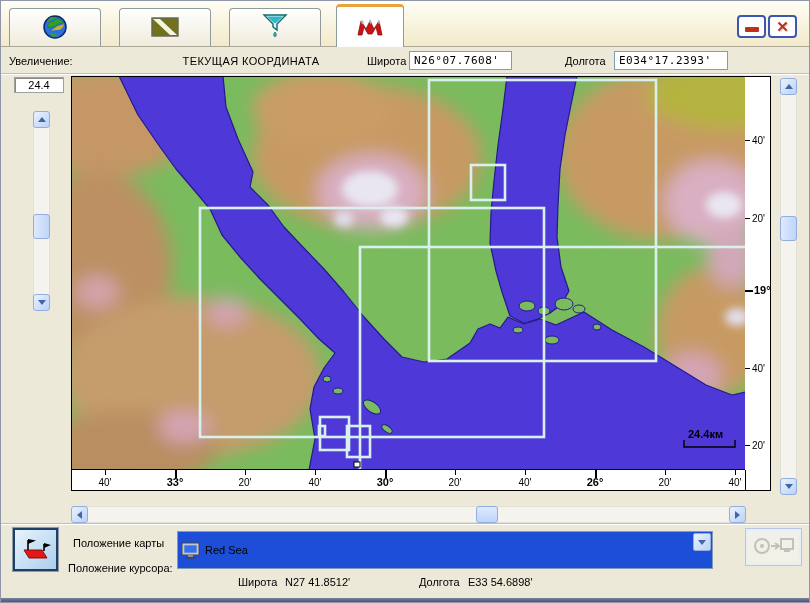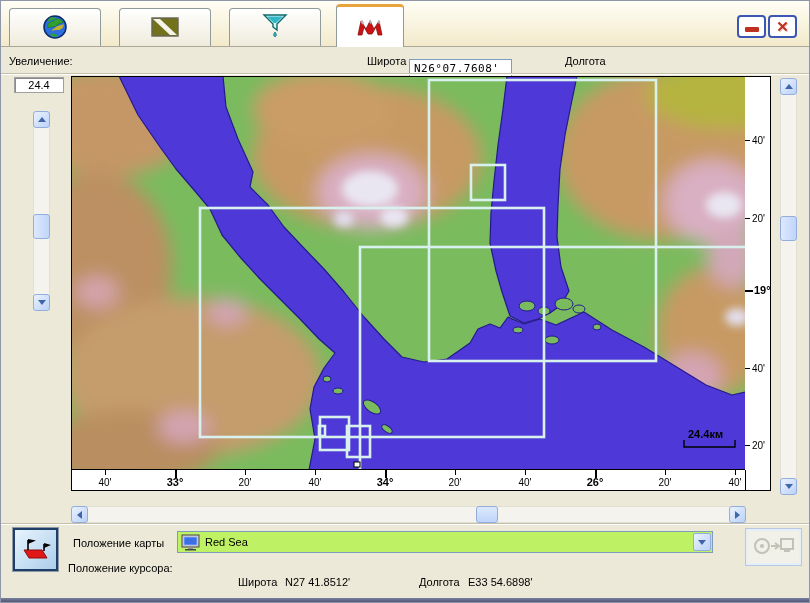--- a/index.html
+++ b/index.html
@@ -65,22 +65,22 @@
   .xlabel.major { font-weight:bold; font-size:11px; top:6px; }
   .ytick { position:absolute; left:0; height:1px; width:5px; background:#000; }
   .ytick.major { height:2px; width:8px; }
   .ylabel { position:absolute; left:7px; transform:translateY(-50%); font-size:10px; }
   .ylabel.major { font-weight:bold; font-size:11px; left:9px; }
   
   .flagbtn { position:absolute; left:11px; top:526px; width:47px; height:45px;
     background:linear-gradient(135deg,#EAF6FE,#A9CCEA);
     border:1px solid #8E9AA8; box-shadow:inset 0 0 0 2px #1F3F66;
     display:flex; align-items:center; justify-content:center; }
-  .combo { position:absolute; left:176px; top:530px; width:536px; height:22px;
-    background:#bef264; border:1px solid #7F9DB9; display:flex; align-items:center; }
+  .combo { position:absolute; left:176px; top:530px; width:536px; height:38px;
+    background:#1d4ed8; border:1px solid #7F9DB9; display:flex; align-items:center; }
   .combo-arrow { position:absolute; right:1px; top:1px; width:18px; height:18px;
     background:linear-gradient(135deg,#EAF2FE,#BCD2F8); border:1px solid #93AEDC;
     border-radius:2px; display:flex; align-items:center; justify-content:center; }
   .disbtn { position:absolute; left:744px; top:527px; width:57px; height:38px;
     background:#F1F0E9; border:1px solid #B9C8E2; box-shadow:inset 0 0 0 2px #E6EEF8;
     display:flex; align-items:center; justify-content:center; }
   .bottom-edge { position:absolute; left:0; top:597px; width:810px; height:6px;
     background:linear-gradient(#7A80A0,#3A4060); }
 </style>
 </head>
@@ -127,23 +127,25 @@
   <div class="winbtn" style="left:736px;top:14px;">
     <span class="minbar"></span>
   </div>
   <div class="winbtn" style="left:767px;top:14px;">
     <span class="closex">✕</span>
   </div>
 </div>
 
 <div class="coordrow">
   <span class="lbl" style="left:8px;top:8px;">Увеличение:</span>
+  <span class="lbl" style="left:120px;top:8px;width:260px;text-align:center;letter-spacing:0.4px;">ТЕКУЩАЯ КООРДИНАТА</span>
   <span class="lbl" style="left:366px;top:8px;">Широта</span>
-  <span class="field" style="left:408px;top:12px;width:103px;height:19px;">N26°07.7608'</span>
+  <span class="field" style="left:408px;top:4px;width:103px;height:19px;">N26°07.7608'</span>
   <span class="lbl" style="left:564px;top:8px;">Долгота</span>
+  <span class="field" style="left:613px;top:4px;width:114px;height:19px;">E034°17.2393'</span>
 </div>
 <div class="sep" style="top:72px;"></div>
 
 <div class="zoomfield">24.4</div>
 <div class="sb-track-v" style="left:32px;top:110px;height:200px;"></div>
 <div class="sb-btn" style="left:32px;top:110px;">
     <span class="tri-up"></span>
   </div>
 <div class="sb-thumb" style="left:32px;top:213px;width:17px;height:25px;"></div>
 <div class="sb-btn" style="left:32px;top:293px;">
@@ -233,21 +235,21 @@
 <div class="x-axis" id="x-axis">
     <div class="xtick" style="left: 33px;"></div>
     <div class="xlabel" style="left: 33px;">40'</div>
     <div class="xtick major" style="left: 103px;"></div>
     <div class="xlabel major" style="left: 103px;">33°</div>
     <div class="xtick" style="left: 173px;"></div>
     <div class="xlabel" style="left: 173px;">20'</div>
     <div class="xtick" style="left: 243px;"></div>
     <div class="xlabel" style="left: 243px;">40'</div>
     <div class="xtick major" style="left: 313px;"></div>
-    <div class="xlabel major" style="left: 313px;">34°</div>
+    <div class="xlabel major" style="left: 313px;">30°</div>
     <div class="xtick" style="left: 383px;"></div>
     <div class="xlabel" style="left: 383px;">20'</div>
     <div class="xtick" style="left: 453px;"></div>
     <div class="xlabel" style="left: 453px;">40'</div>
     <div class="xtick major" style="left: 523px;"></div>
     <div class="xlabel major" style="left: 523px;">26°</div>
     <div class="xtick" style="left: 593px;"></div>
     <div class="xlabel" style="left: 593px;">20'</div>
     <div class="xtick" style="left: 663px;"></div>
     <div class="xlabel" style="left: 663px;">40'</div>

